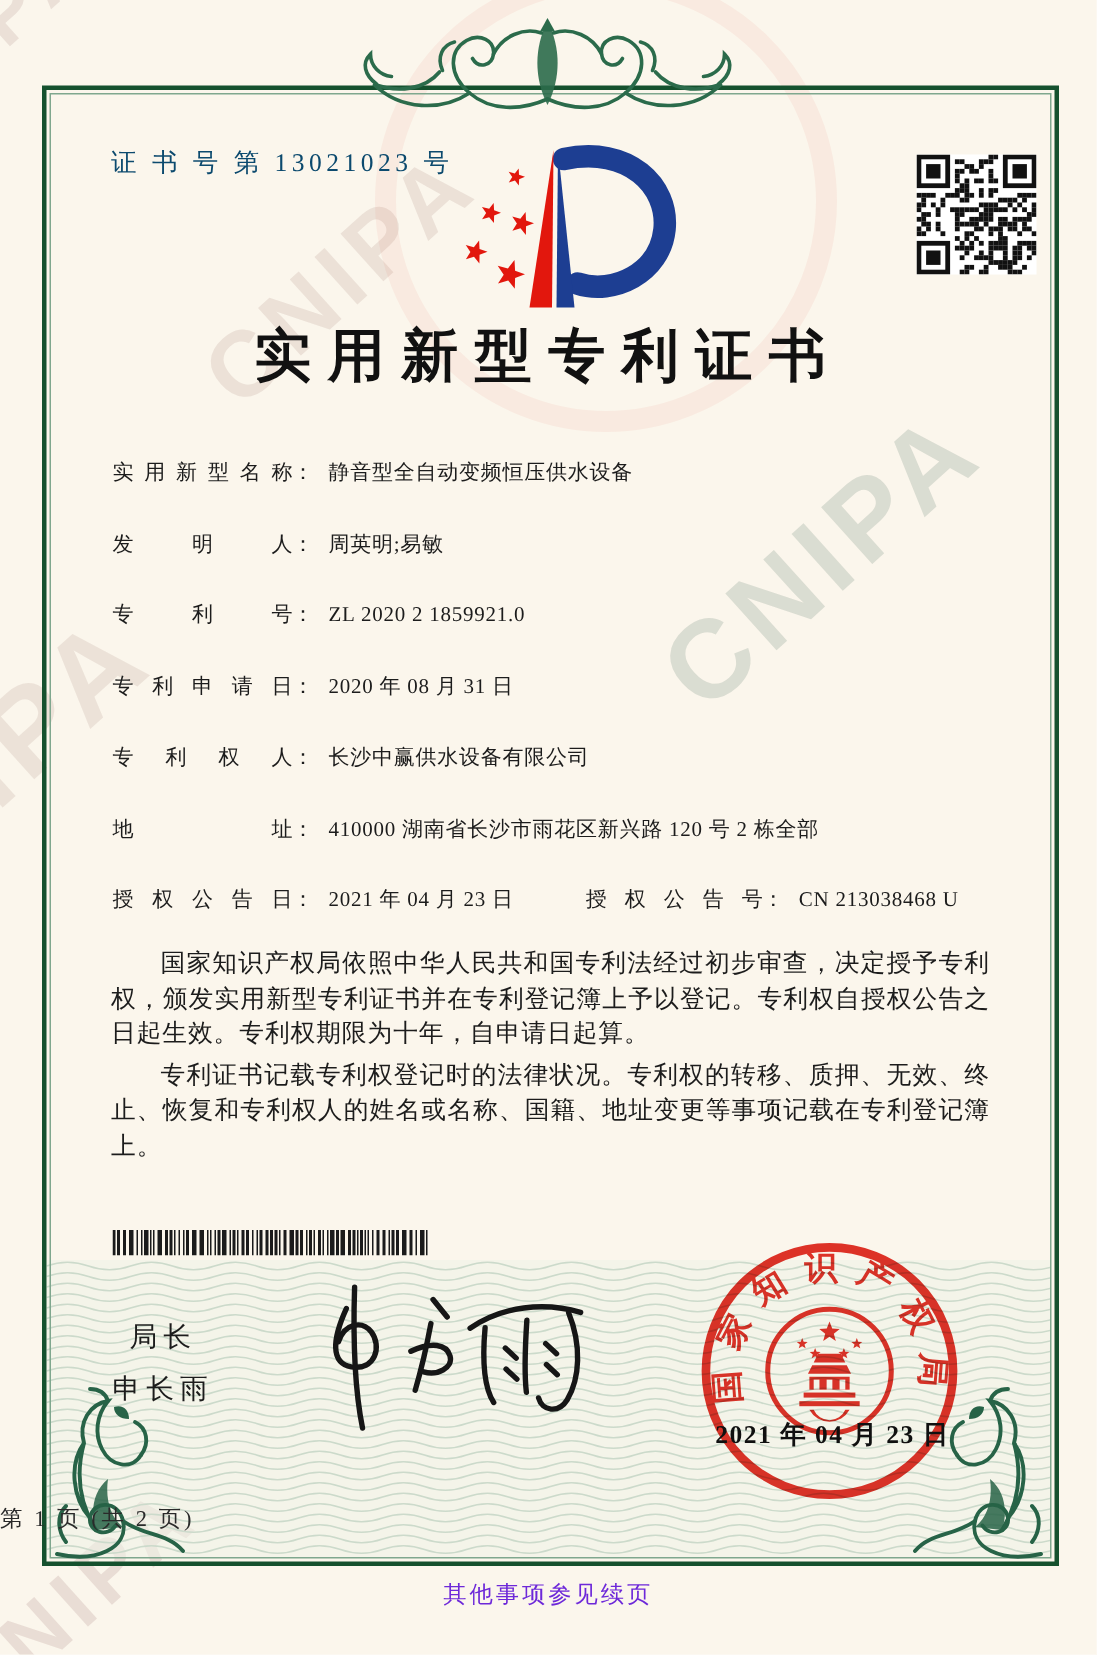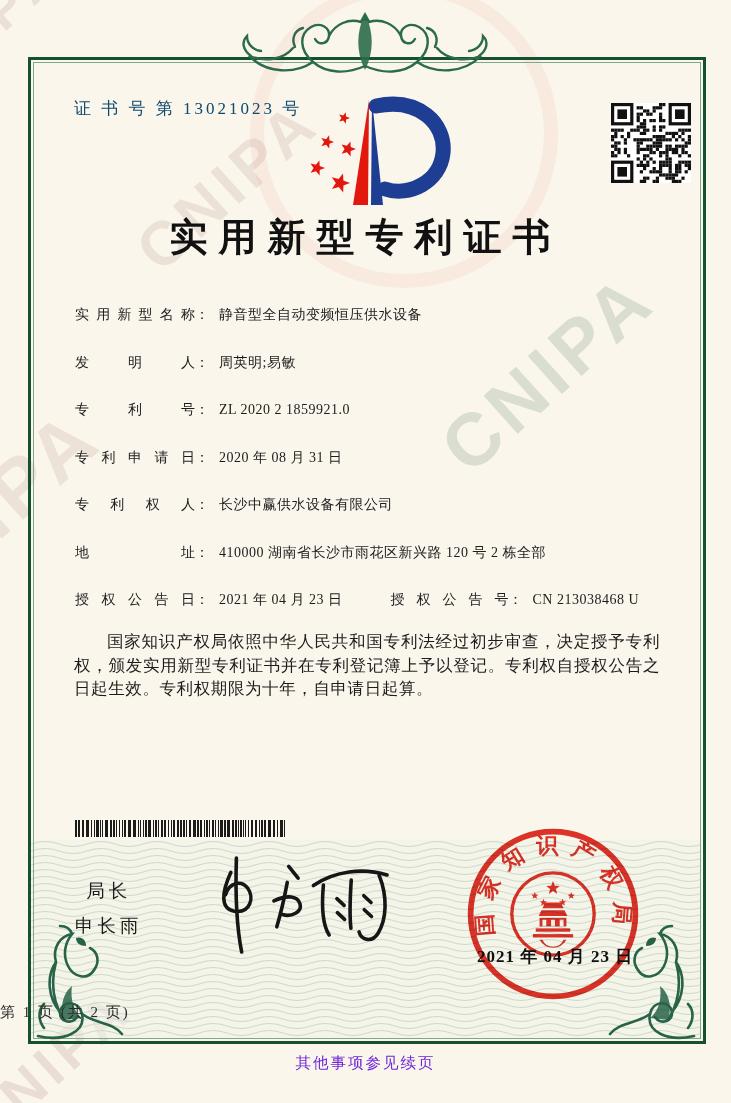--- a/index.html
+++ b/index.html
@@ -417,20 +417,21 @@
     <div class="field-row">
       <span class="flabel">地址</span><span class="fcolon">：</span><span class="fvalue">410000 湖南省长沙市雨花区新兴路 120 号 2 栋全部</span>
     </div>
     <div class="field-row">
       <span class="flabel">授权公告日</span><span class="fcolon">：</span><span class="fvalue">2021 年 04 月 23 日</span><span class="grant-pair2"><span class="glabel2">授权公告号</span><span class="fcolon">：</span><span class="fvalue">CN 213038468 U</span></span>
     </div>
   </div>
 
   <div class="body-text">
     <p>国家知识产权局依照中华人民共和国专利法经过初步审查，决定授予专利权，颁发实用新型专利证书并在专利登记簿上予以登记。专利权自授权公告之日起生效。专利权期限为十年，自申请日起算。</p>
+    <p>专利证书记载专利权登记时的法律状况。专利权的转移、质押、无效、终止、恢复和专利权人的姓名或名称、国籍、地址变更等事项记载在专利登记簿上。</p>
   </div>
 
   <svg class="barcode" id="barcode" viewBox="0 0 212 17" preserveAspectRatio="none">
       <rect x="0" y="0" width="2" height="17" fill="#1b1b1b"></rect>
       <rect x="3" y="0" width="2" height="17" fill="#1b1b1b"></rect>
       <rect x="7" y="0" width="2" height="17" fill="#1b1b1b"></rect>
       <rect x="11" y="0" width="3" height="17" fill="#1b1b1b"></rect>
       <rect x="16" y="0" width="1" height="17" fill="#1b1b1b"></rect>
       <rect x="19" y="0" width="1" height="17" fill="#1b1b1b"></rect>
       <rect x="21" y="0" width="3" height="17" fill="#1b1b1b"></rect>

